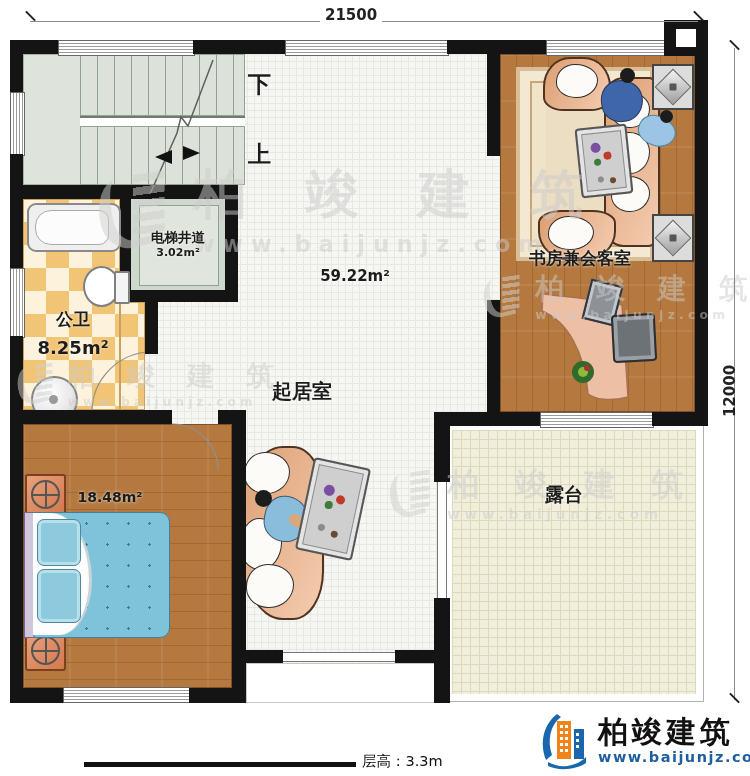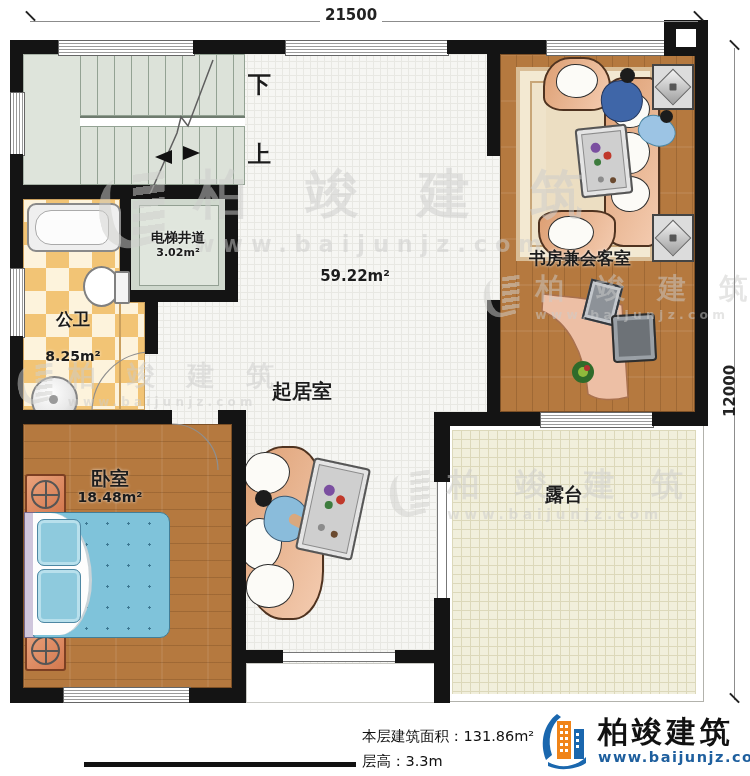--- a/index.html
+++ b/index.html
@@ -231,44 +231,42 @@
     <span class="wm-url">www.baijunjz.com</span></span>
   </div>
 
   <div class="stair-label" style="left:248px;top:72px">下</div>
   <div class="stair-label" style="left:248px;top:142px">上</div>
 
   <div class="room-label" style="left:131px;top:230px;width:94px;font-size:13.5px">电梯井道</div>
   <div class="area-label" style="left:131px;top:247px;width:94px;font-size:11px;font-weight:bold">3.02m²</div>
 
   <div class="room-label" style="left:23px;top:310px;width:100px;font-size:17px">公卫</div>
-  <div class="area-label" style="left:23px;top:349px;width:100px;font-size:14px;font-weight:bold">8.25m²</div>
+  <div class="area-label" style="left:23px;top:338px;width:100px;font-size:18px;font-weight:bold">8.25m²</div>
 
   <div class="area-label" style="left:300px;top:268px;width:110px;font-size:15px;font-weight:bold">59.22m²</div>
   <div class="room-label" style="left:495px;top:249px;width:170px;font-size:17px">书房兼会客室</div>
 
   <div class="room-label" style="left:242px;top:380px;width:120px;font-size:20px">起居室</div>
 
-  <div class="room-label" style="left:50px;top:468px;width:120px;font-size:19px">卧室</div>
   <div class="area-label" style="left:50px;top:490px;width:120px;font-size:14px;font-weight:bold">18.48m²</div>
 
   <div class="room-label" style="left:504px;top:484px;width:120px;font-size:19px">露台</div>
 
   <div class="abs dim-line-h" style="left:30px;top:21px;width:668px;height:0"></div>
   <span class="tick" style="left:24px;top:15px"></span>
   <span class="tick" style="left:692px;top:15px"></span>
   <div class="abs dim-label" style="left:320px;top:6px">21500</div>
 
   <div class="abs dim-line-v" style="left:734px;top:48px;width:0;height:652px"></div>
   <span class="tick" style="left:728px;top:44px"></span>
   <span class="tick" style="left:728px;top:697px"></span>
   <div class="abs dim-label" style="left:690px;top:382px;width:70px;text-align:center;transform:rotate(-90deg);background:transparent">12000</div>
 
   <div class="title-underline" style="left:84px;top:762px;width:272px;height:5px"></div>
-  <div class="info-line" style="left:362px;top:727px">本层建筑面积：131.86m²</div>
   <div class="info-line" style="left:362px;top:752px">层高：3.3m</div>
 
   <div class="brand" style="left:536px;top:712px">
     <svg width="54" height="58" viewBox="0 0 54 58">
       <path d="M21,2 C8,12 3,30 10,48 L16,43 C11,29 14,13 25,5 Z" fill="#1a67ae"></path>
       <rect x="21" y="9" width="14" height="38" fill="#f08419"></rect>
       <rect x="38" y="17" width="10" height="30" fill="#1a67ae"></rect>
       <g fill="#ffffff">
         <rect x="24" y="13" width="3" height="3"></rect>
           <rect x="29" y="13" width="3" height="3"></rect>

